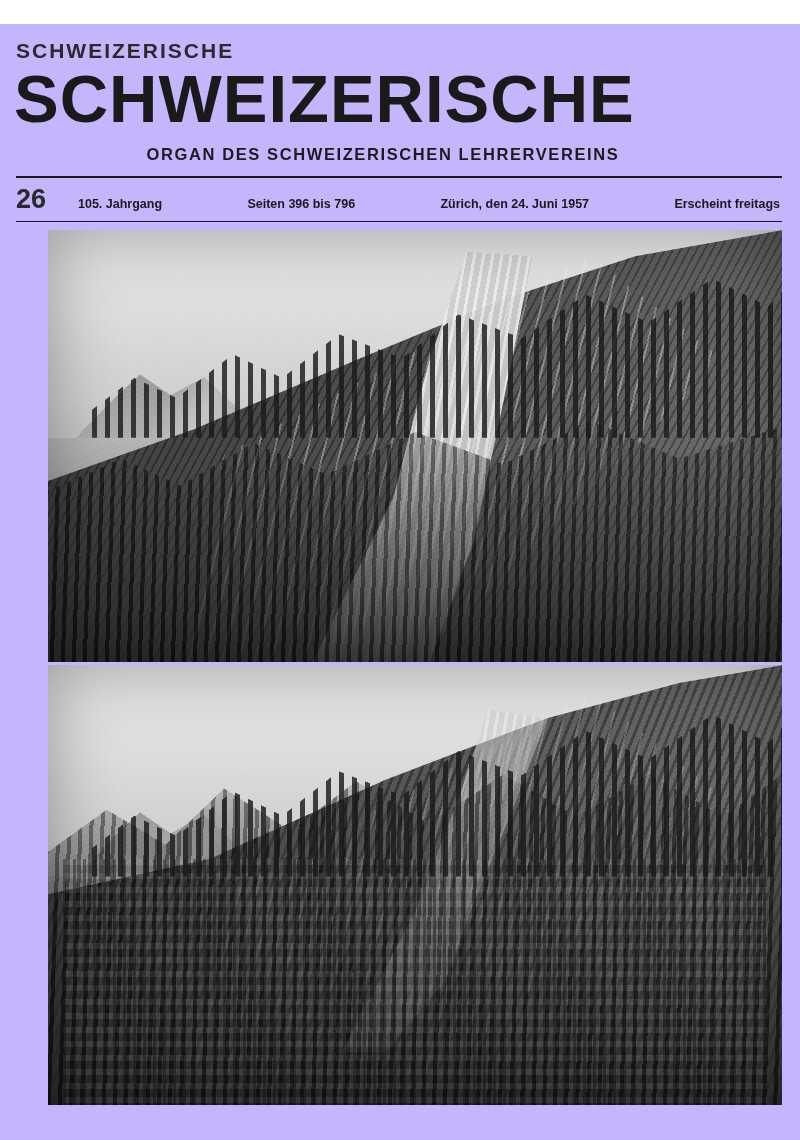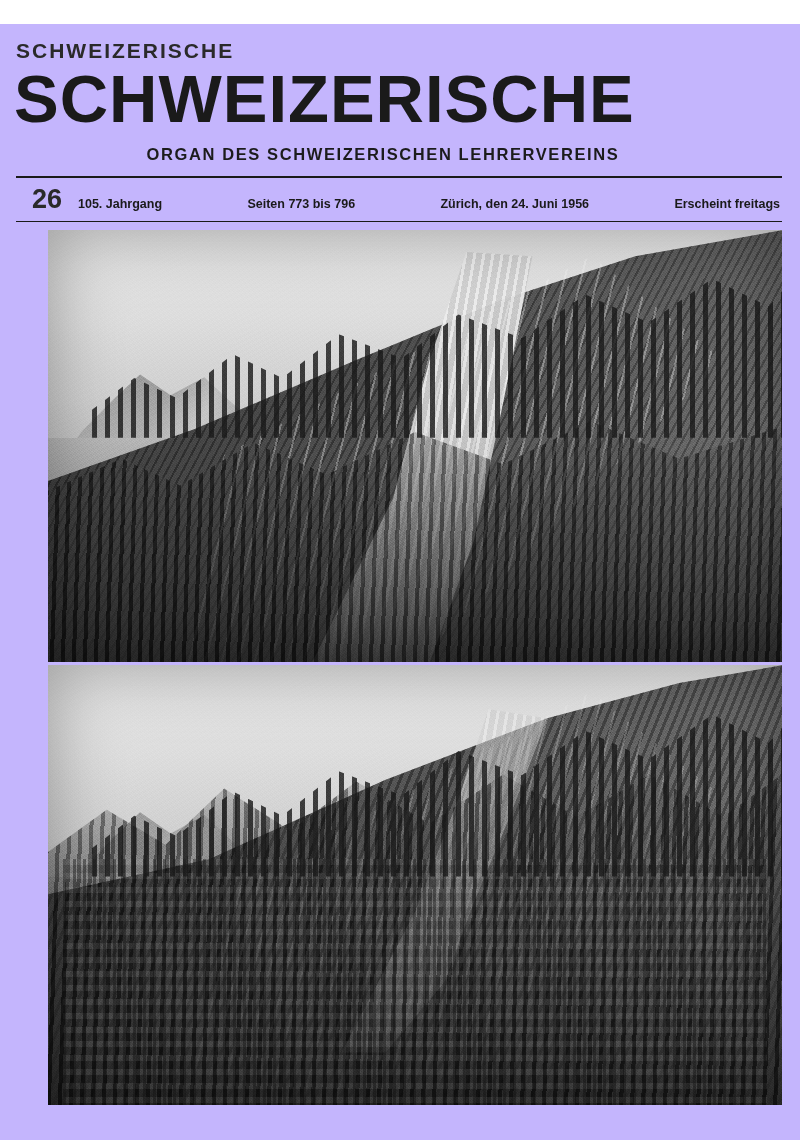--- a/index.html
+++ b/index.html
@@ -66,21 +66,20 @@
     display: flex;
     align-items: baseline;
     margin: 6px 18px 0 16px;
   }
   .issue-number {
     font-size: 27px;
     font-weight: bold;
     color: #2a2a2a;
     width: 62px;
     letter-spacing: 0px;
-    text-align: center;
   }
   .issue-fields {
     flex: 1;
     display: flex;
     justify-content: space-between;
     align-items: baseline;
     font-size: 12.5px;
     font-weight: bold;
     color: #1a1a1a;
     padding-right: 2px;
@@ -235,22 +234,22 @@
     <div class="wordmark">SCHWEIZERISCHE</div>
     <div class="subtitle">ORGAN DES SCHWEIZERISCHEN LEHRERVEREINS</div>
   </div>
 
   <hr class="rule">
 
   <div class="issuebar">
     <div class="issue-number">26</div>
     <div class="issue-fields">
       <span>105. Jahrgang</span>
-      <span>Seiten 773 bis 796</span>
-      <span>Zürich, den 24. Juni 1956</span>
+      <span>Seiten 396 bis 796</span>
+      <span>Zürich, den 24. Juni 1957</span>
       <span>Erscheint freitags</span>
     </div>
   </div>
 
   <hr class="rule-thin">
 
   <div class="photos">
 
     <div class="photo photo-top" aria-label="Steiler Berghang mit Verbauungsterrassen und Geröllrinne, Zustand 1926">
       <div class="sky"></div>

